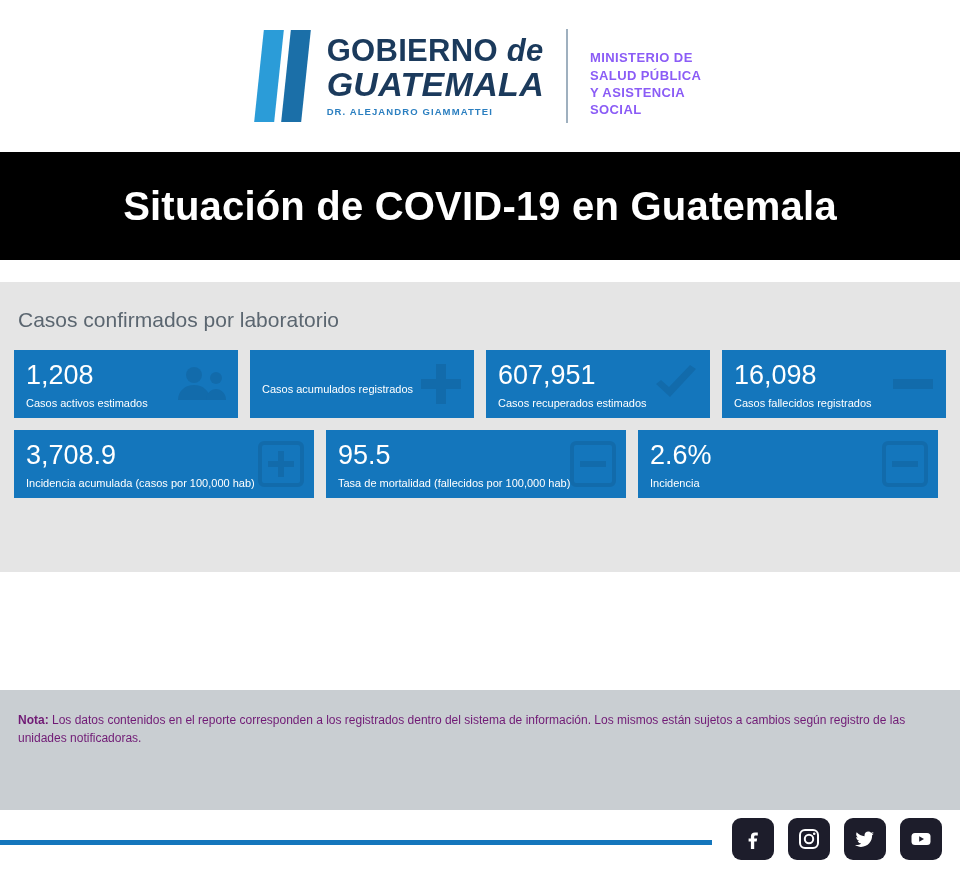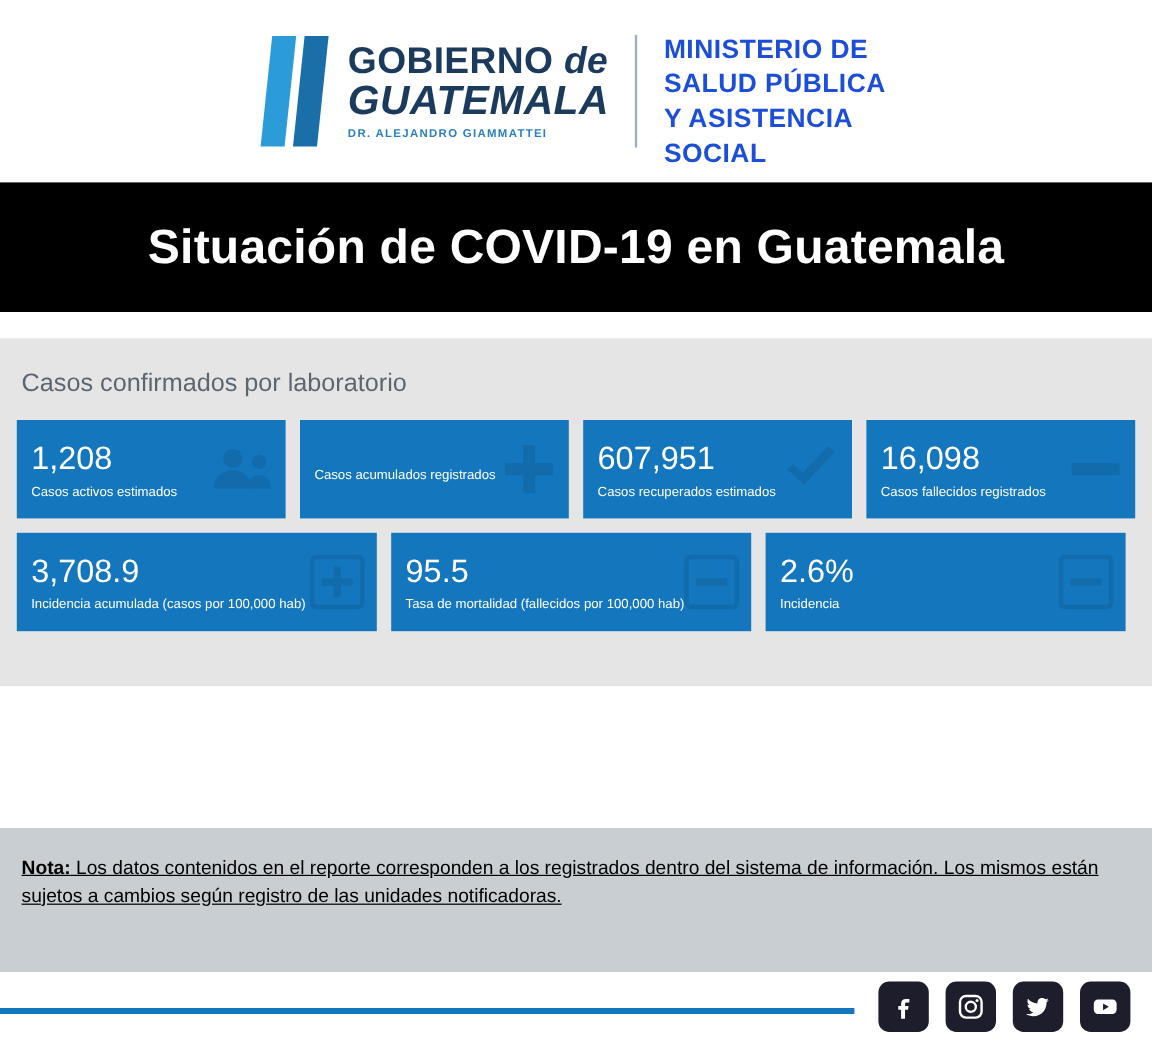--- a/index.html
+++ b/index.html
@@ -41,21 +41,21 @@
     letter-spacing: .3px; line-height: 1.02; font-style: italic;
   }
   .gob-line3 {
     font-size: 9.5px; font-weight: bold; color: #2b7fc0;
     letter-spacing: 1.1px; margin-top: 4px;
   }
   .divider-v {
     width: 2px; height: 94px; background: #9fb0bf; margin: 0 22px;
   }
   .min-text {
-    font-size: 22px; font-weight: bold; color: #1d4ed8;
+    font-size: 13px; font-weight: bold; color: #8b5cf6;
     line-height: 1.33; letter-spacing: .4px; margin-top: 16px;
   }
 
   
   .title-bar {
     height: 108px;
     background: #000000;
     display: flex;
     align-items: center;
     justify-content: center;
@@ -80,21 +80,21 @@
     font-size: 21px;
     color: #5b6670;
     font-weight: normal;
     margin: 8px 0 18px 4px;
   }
   .card-row { display: flex; margin-bottom: 12px; }
   .card {
     position: relative;
     background: #1476bc;
     color: #ffffff;
-    height: 82px;
+    height: 68px;
     margin-right: 12px;
     padding: 10px 12px 8px 12px;
     overflow: hidden;
     display: flex;
     flex-direction: column;
     justify-content: center;
   }
   .card:last-child { margin-right: 0; }
   .card .value {
     font-size: 27px;
@@ -122,24 +122,23 @@
   .r2 .c-let { width: 300px; }
 
   
   .note-gap { background: #ffffff; height: 118px; }
   .note {
     background: #c9ced2;
     padding: 22px 18px 22px 18px;
     min-height: 120px;
   }
   .note p {
-    font-size: 16px;
-    color: #000000;
+    font-size: 12px;
+    color: #701a75;
     line-height: 1.48;
-    text-decoration: underline;
   }
   .note b { font-weight: bold; }
 
   
   .footer {
     height: 88px;
     background: #ffffff;
     position: relative;
     display: flex;
     align-items: center;

